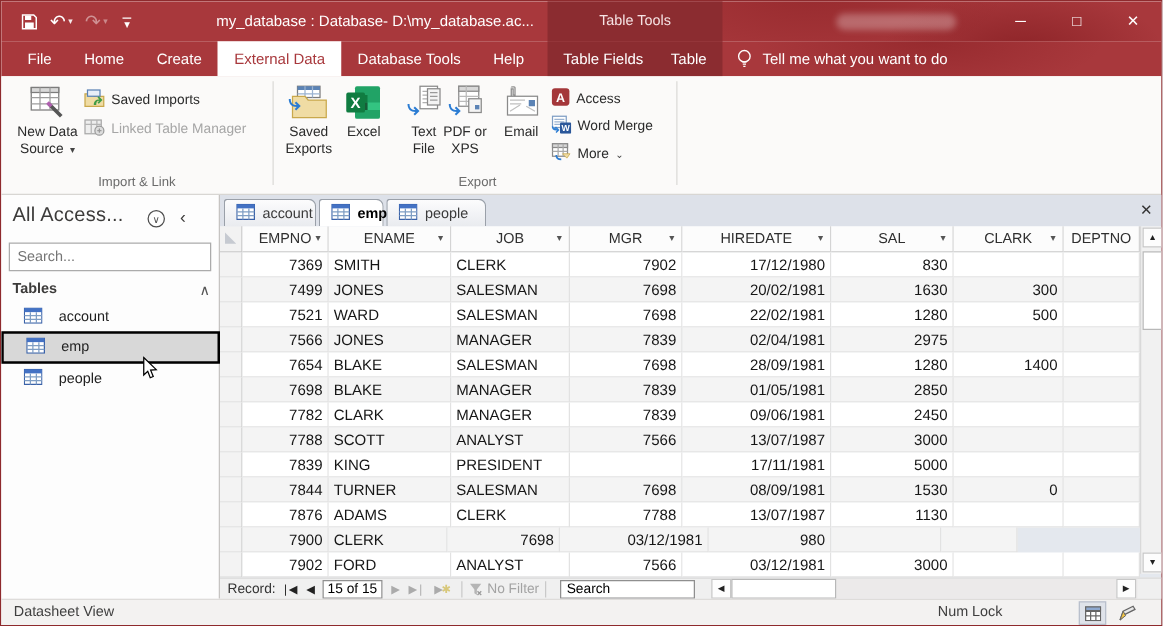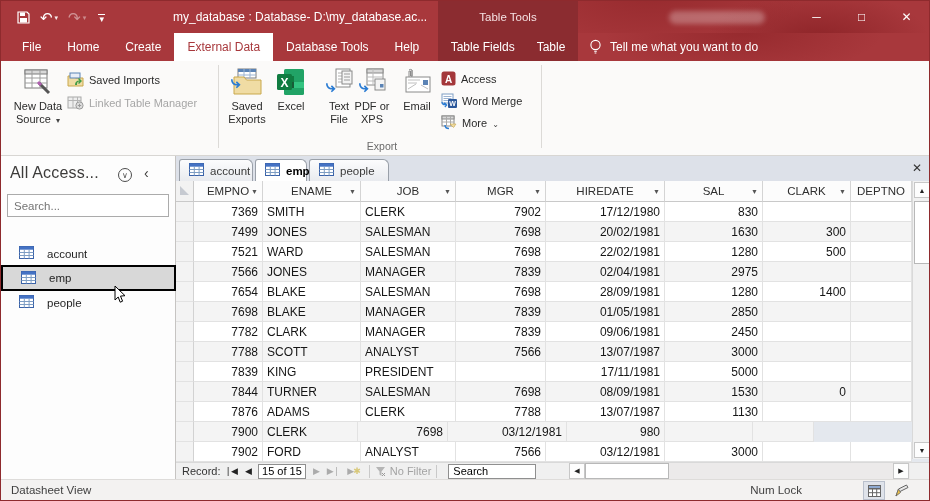--- a/index.html
+++ b/index.html
@@ -93,21 +93,21 @@
   .vthumb{position:absolute;left:1px;top:20px;width:16px;height:63px;background:#fff;border:1px solid #b8b8b8}
 
   .recbar{position:absolute;left:0;top:306px;width:755px;height:17px;background:#f0f0f0;border-top:1px solid #d9d9d9;
     display:flex;align-items:center;font-size:11px;color:#333}
   .rec-ctl{font-size:9px;color:#222;letter-spacing:-1px;margin:0 4px;white-space:nowrap}
   .rec-ctl.off{color:#ababab}
   .recbox{width:48px;height:15px;background:#fff;border:1px solid #8f8f8f;display:flex;align-items:center;justify-content:center;
     font-size:11px;color:#000;margin:0 3px}
   .vsep{width:1px;height:13px;background:#c9c9c9;margin:0 5px}
   .nofilter{display:flex;align-items:center;gap:4px;color:#a3a3a3}
-  .recsearch{width:88px;height:15px;border:1px solid #8f8f8f;background:#fff;font-size:11px;padding:0 4px;
+  .recsearch{width:108px;height:15px;border:1px solid #8f8f8f;background:#fff;font-size:11px;padding:0 4px;
     font-family:inherit;color:#000;margin-left:6px}
   .hscroll{position:absolute;left:393px;top:307px;width:341px;height:16px;background:#eceaea}
   .hthumb{position:absolute;left:16px;top:0;width:84px;height:16px;background:#fff;border:1px solid #b8b8b8}
 
   
   .statusbar{position:absolute;left:0;top:478px;width:100%;height:21px;background:#f3f2f1;border-top:1px solid #dedcda;
     display:flex;align-items:center;font-size:11.5px;color:#3f3f3f}
   .sb-left{margin-left:10px}
   .sb-right{position:absolute;right:127px}
   .sb-ico{position:absolute;top:1px;width:22px;height:19px;display:flex;align-items:center;justify-content:center}
@@ -161,20 +161,21 @@
           <circle cx="6.5" cy="6" r="4.6" fill="none" stroke="#fff" stroke-width="1.1"></circle>
           <path d="M4.8 10.5h3.4M5.2 12.3h2.6M5.6 14h1.8" stroke="#fff" stroke-width="1" fill="none"></path>
         </svg>
       <span>Tell me what you want to do</span>
     </div>
   </div>
 
   <div class="ribbon" id="ribbon">
     <div class="rib-sep" style="left:217px"></div>
     <div class="rib-sep" style="left:540px"></div>
+    <div class="grp-label" style="left:0;width:217px">Import &amp; Link</div>
     <div class="grp-label" style="left:222px;width:318px">Export</div>
   <div class="bigbtn" style="left: 10px; width: 54px;">
         <span class="bicon">
           <svg width="30" height="30" viewBox="0 0 30 30">
             <rect x="2" y="3" width="22" height="18" fill="#fff" stroke="#7c7c7c"></rect>
             <rect x="2" y="3" width="22" height="4" fill="#d8d8d8" stroke="#7c7c7c"></rect>
             <path d="M2 11h22M2 16h22M9 3v18M17 3v18" stroke="#9d9d9d"></path>
             <path d="M16 16l10 10" stroke="#555" stroke-width="3"></path>
             <path d="M15 15l3 3" stroke="#b05fb0" stroke-width="3"></path>
           </svg>
@@ -298,20 +299,24 @@
   <div class="sidebar">
     <div class="np-title">All Access...</div>
     <div class="np-circ">∨</div>
     <div class="np-collapse">‹</div>
     <div class="np-search">
       <input placeholder="Search..." style="">
       <svg width="14" height="14" viewBox="0 0 14 14" style="margin-right:5px">
           <circle cx="5.6" cy="5.6" r="3.6" fill="none" stroke="#2f5f9e" stroke-width="1.6"></circle>
           <path d="M8.4 8.4l3.6 3.6" stroke="#2f5f9e" stroke-width="1.9"></path>
         </svg>
+    </div>
+    <div class="np-sect">
+      <span>Tables</span>
+      <span style="font-weight:normal;color:#555">∧</span>
     </div>
     <div class="np-items" id="npitems">
         <div class="np-item">
           <span class="ticon"><svg width="15" height="13" viewBox="0 0 15 13">
               <rect x="0.5" y="0.5" width="14" height="12" fill="#fff" stroke="#3a62a8"></rect>
               <rect x="0.5" y="0.5" width="14" height="3.2" fill="#4472c4"></rect>
               <path d="M0.5 6.5h14M0.5 9.5h14M5.3 3.7v8.8M10.1 3.7v8.8" stroke="#7f9ec4"></path>
             </svg></span>
     <span class="lbl">account</span>
         </div>

